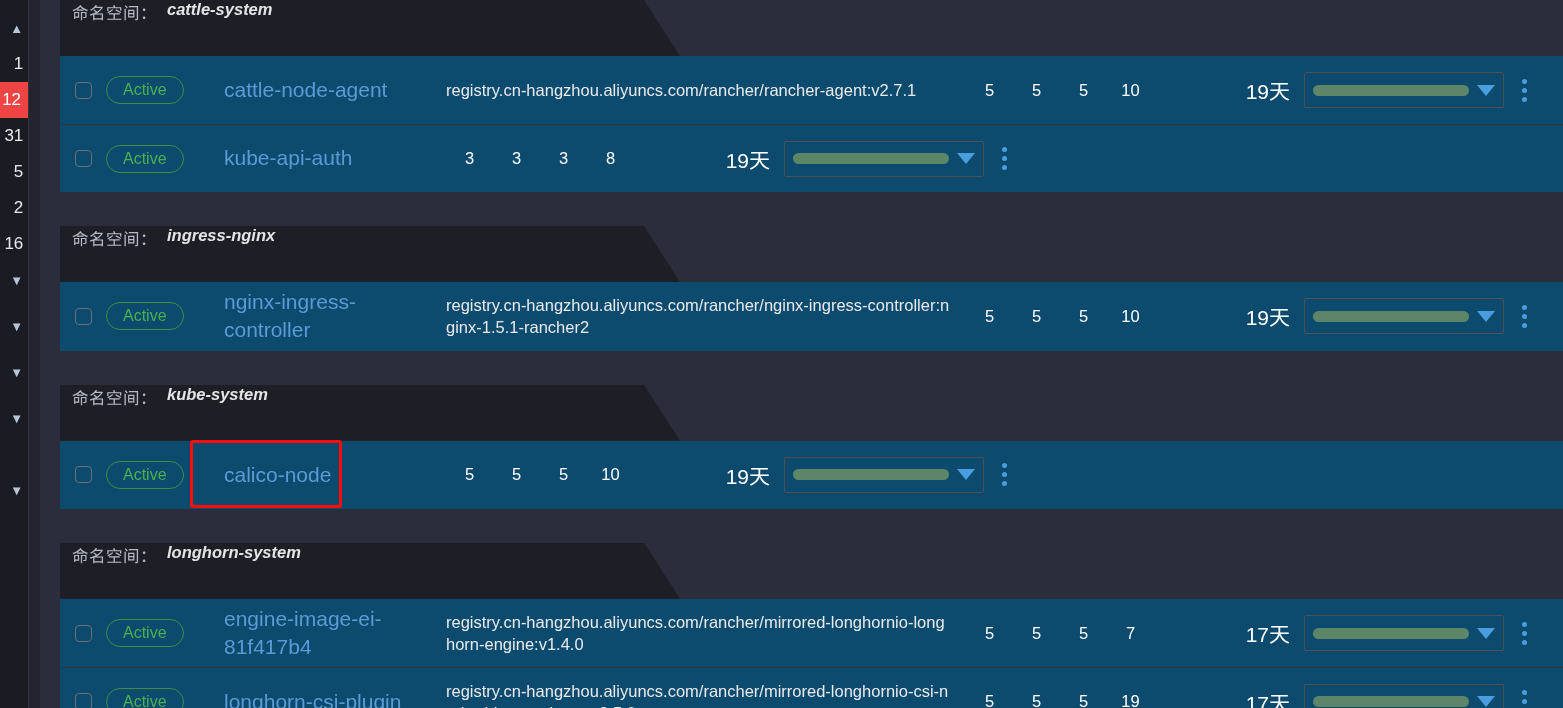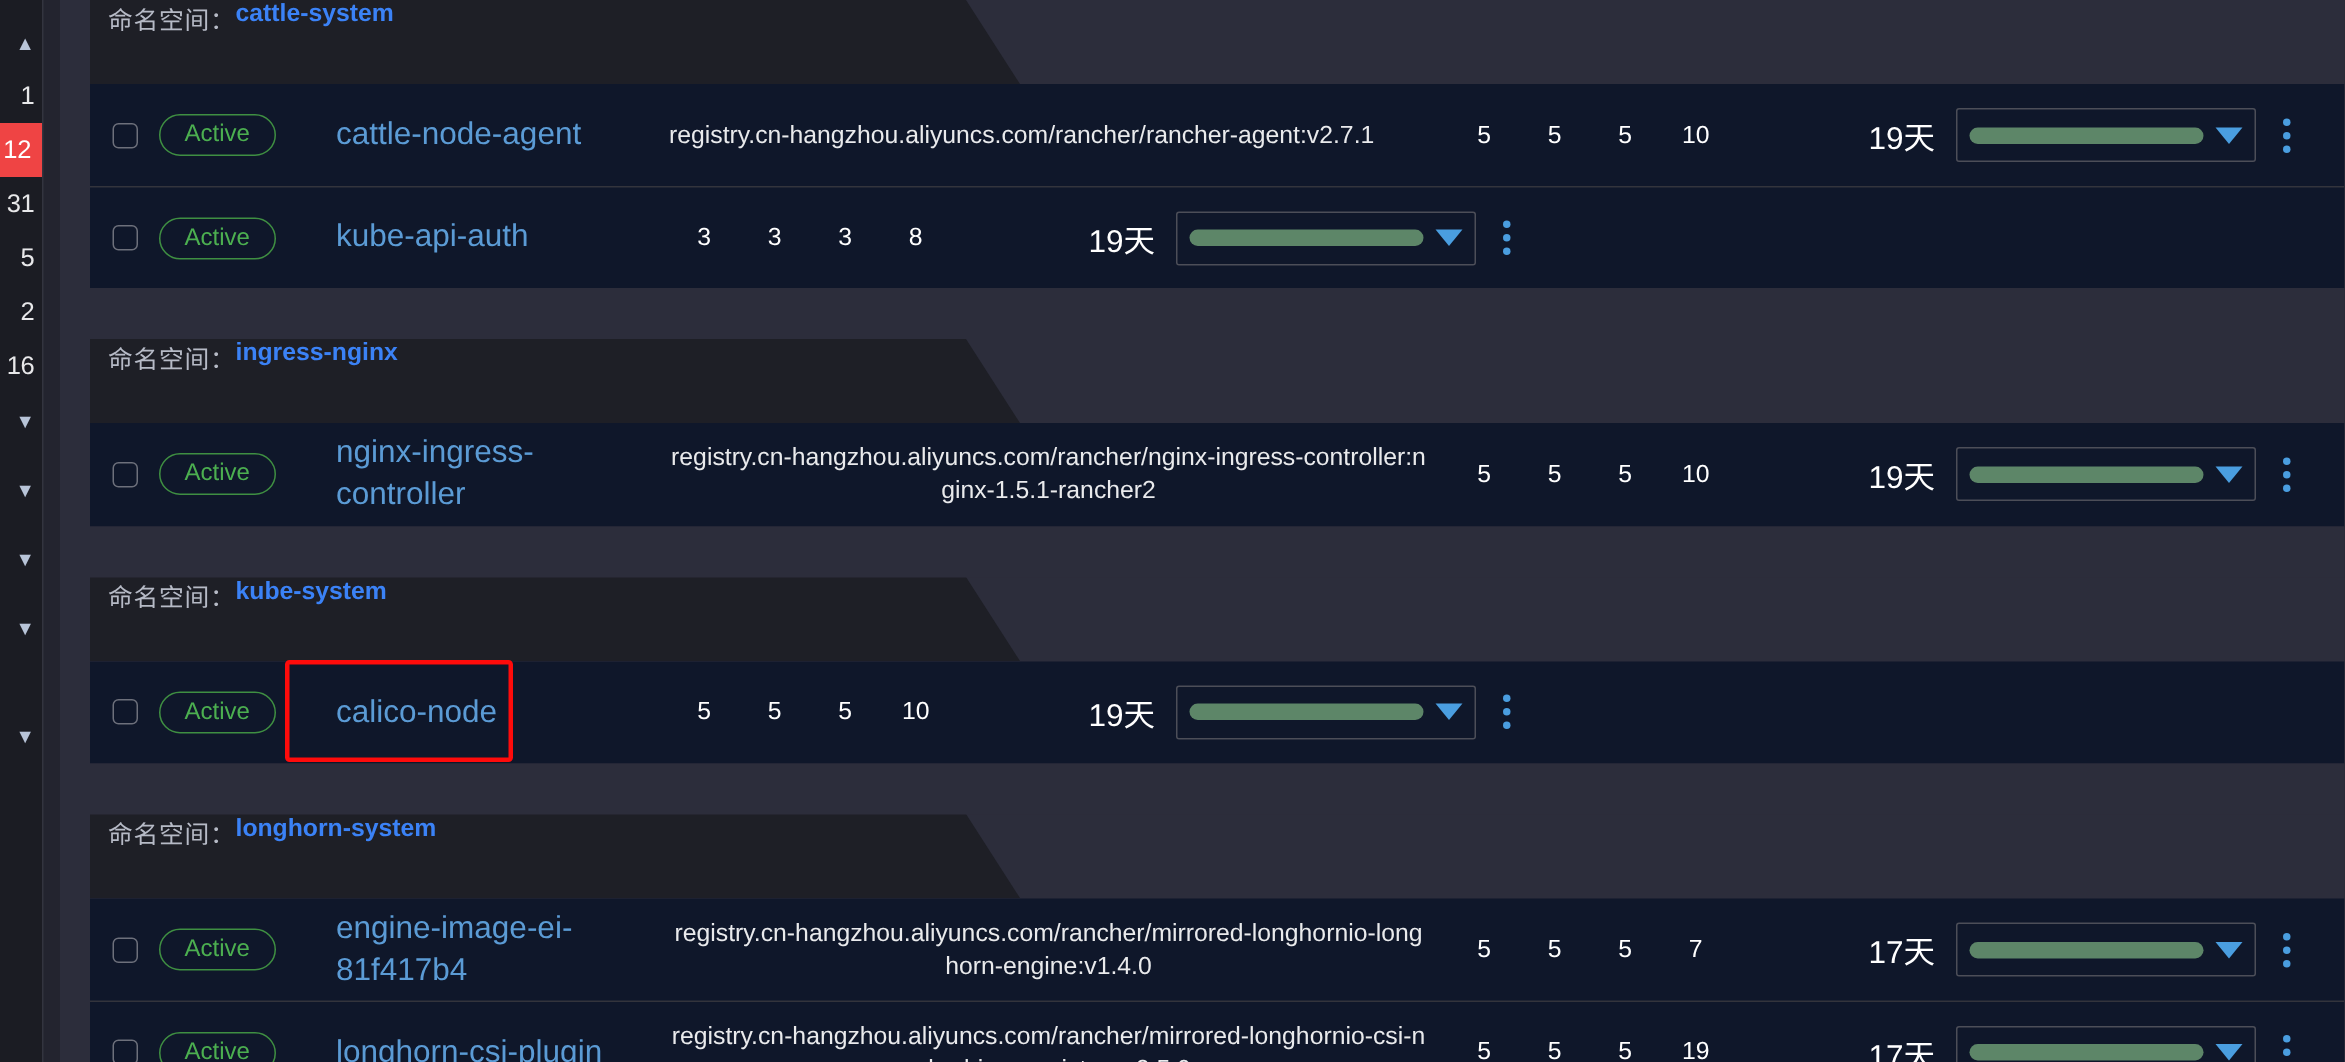--- a/index.html
+++ b/index.html
@@ -86,46 +86,48 @@
     clip-path: polygon(0 0, calc(100% - 36px) 0, 100% 100%, 0 100%);
     width: 620px;
     font-size: 17px;
   }
   .ns-label {
     color: #b6bac6;
     font-size: 16.5px;
     letter-spacing: 0.5px;
   }
   .ns-value {
-    color: #3b82f6;
+    color: #e5e5e5;
     font-size: 16.5px;
     font-weight: bold;
+    margin-left: 10px;
+    font-style: italic;
   }
 
   .ns-body {
-    background: #0f172a;
+    background: #0c4a6e;
     width: 100%;
   }
 
   
   .row {
     display: flex;
     align-items: center;
     min-height: 68px;
     border-top: 1px solid #33343c;
     padding: 6px 0;
   }
   .row:first-child { border-top: none; }
 
   .cell { display: flex; align-items: center; }
 
   .c-check  { width: 46px; justify-content: center; flex: 0 0 46px; }
   .c-state  { width: 118px; flex: 0 0 118px; }
   .c-name   { width: 222px; flex: 0 0 222px; padding-right: 10px; }
-  .c-image  { width: 520px; flex: 0 0 520px; padding-right: 14px; text-align: center; }
+  .c-image  { width: 520px; flex: 0 0 520px; padding-right: 14px; }
   .c-num    { width: 47px; flex: 0 0 47px; justify-content: center; }
   .c-age    { width: 150px; flex: 0 0 150px; justify-content: flex-end; padding-right: 14px; }
   .c-bar    { width: 200px; flex: 0 0 200px; }
   .c-menu   { width: 40px; flex: 0 0 40px; justify-content: center; }
 
   .checkbox {
     width: 17px; height: 17px;
     border: 1px solid #6d707b;
     border-radius: 4px;
     background: transparent;

